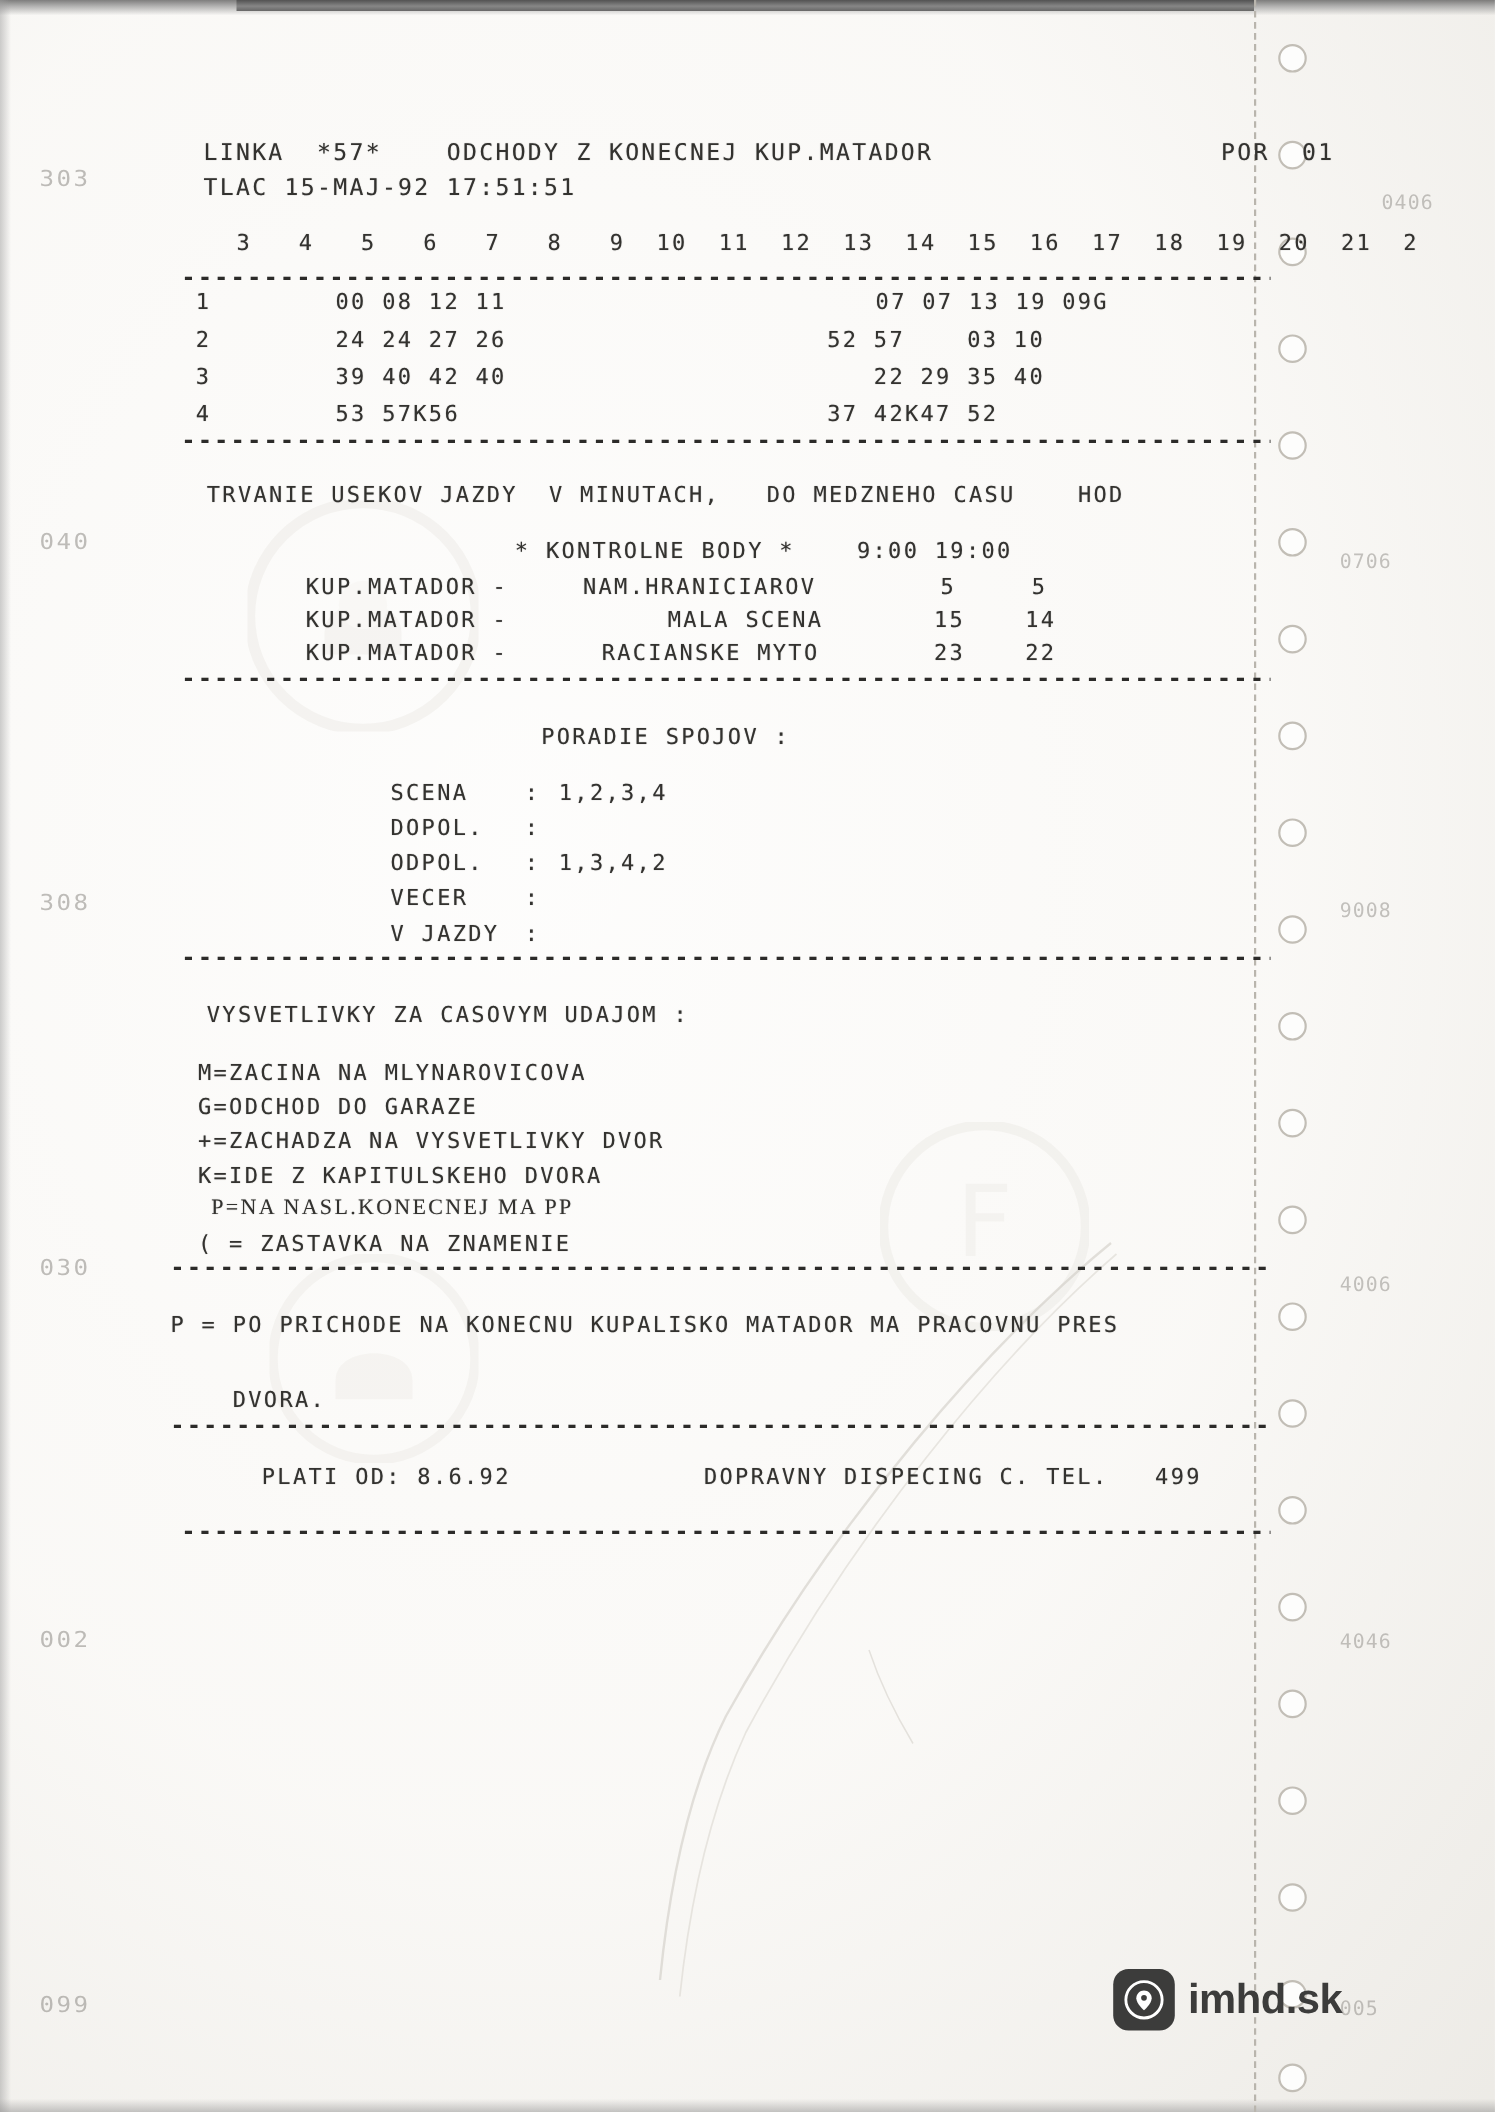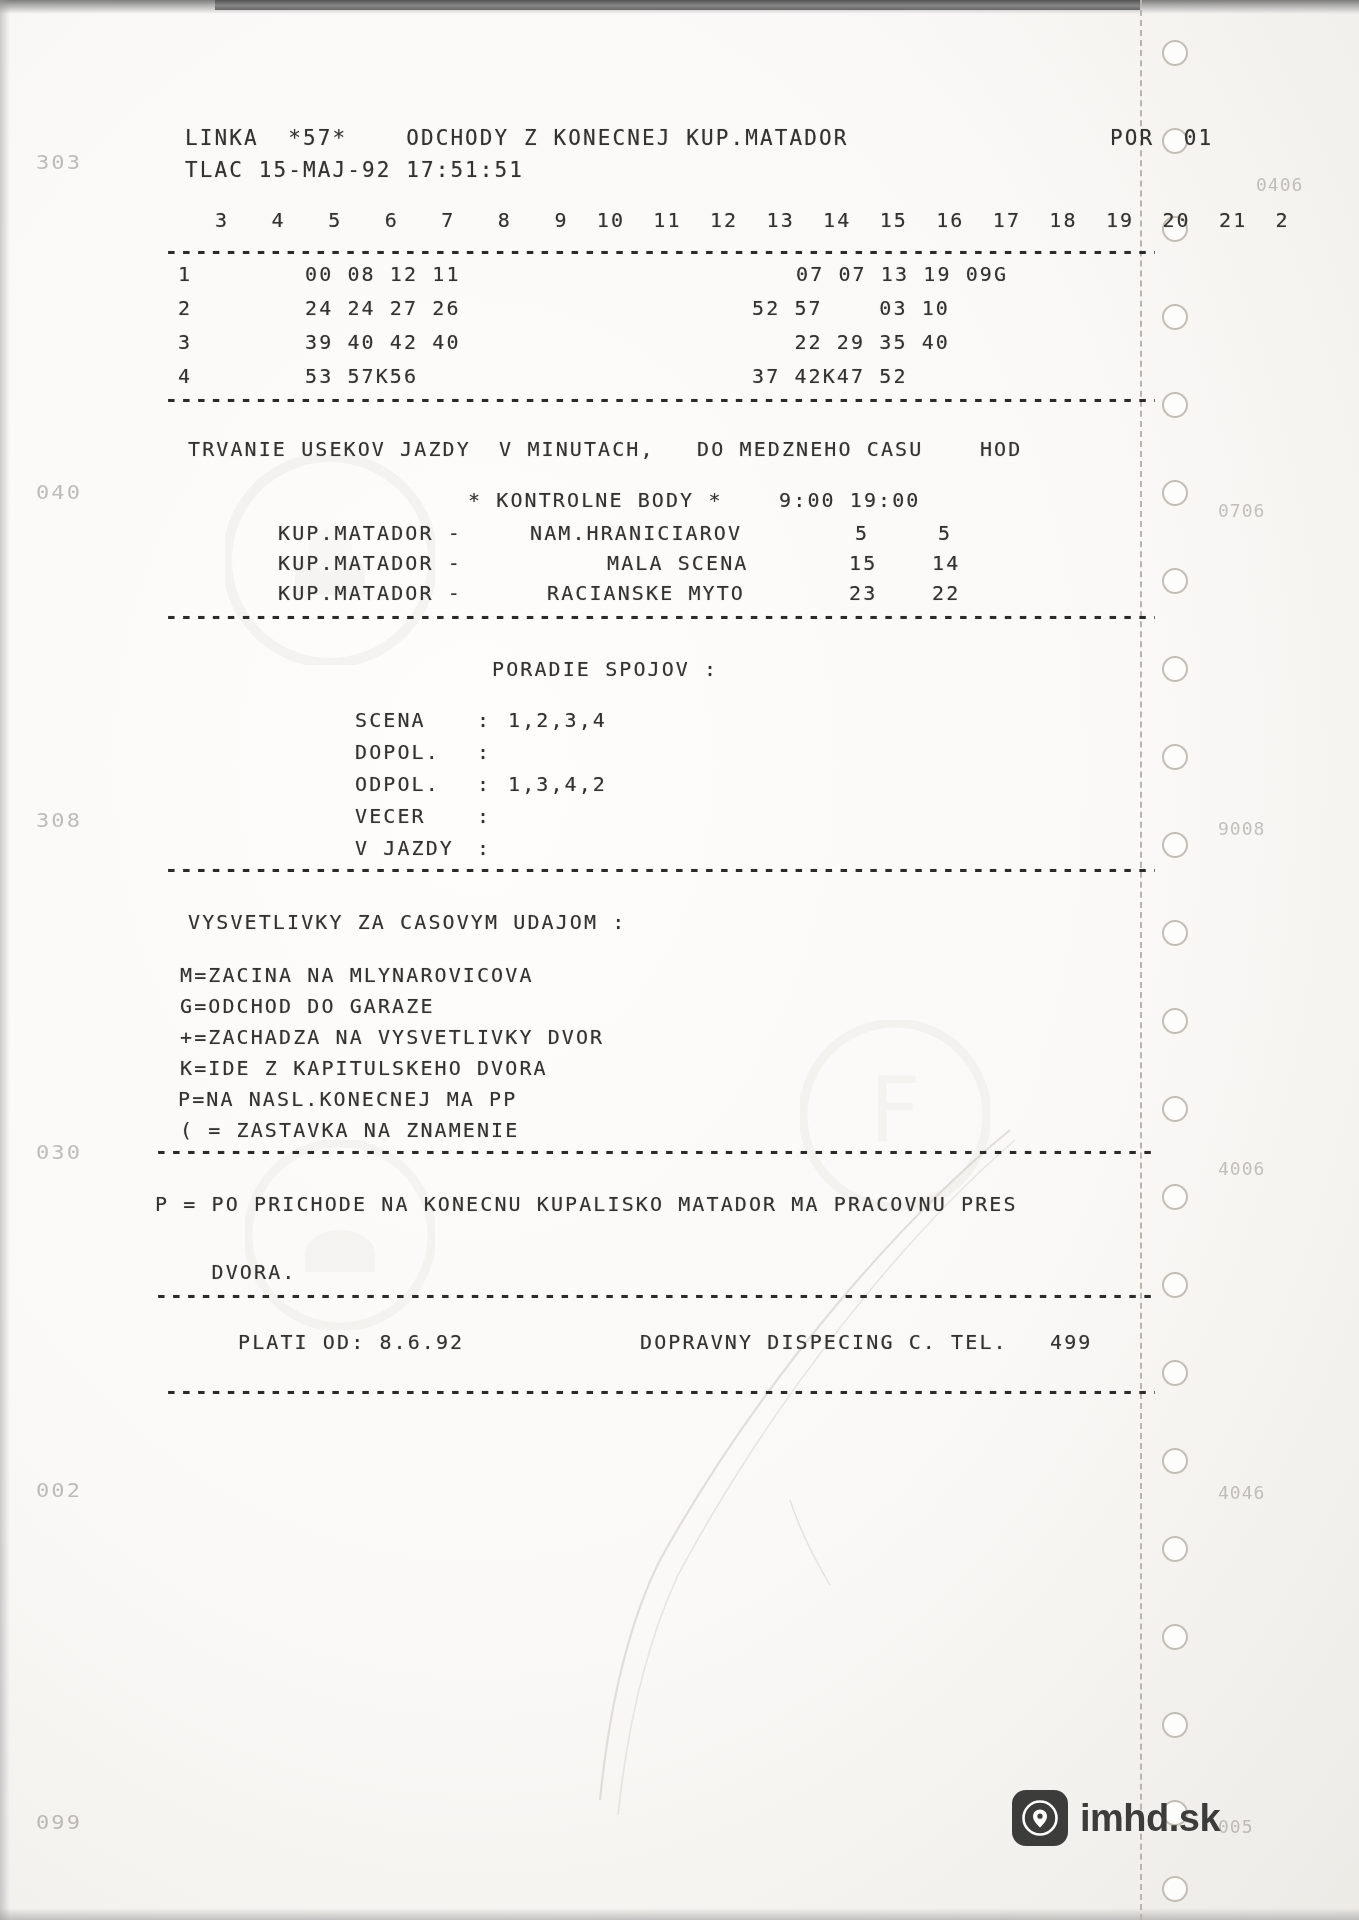--- a/index.html
+++ b/index.html
@@ -301,21 +301,21 @@
     <div class="t" style="left:508px; top:836px;"></div>
 
     <div class="dashline" style="left:165px; top:858px; width:990px;">----------------------------------------------------------------------</div>
 
     <div class="t" style="left:188px; top:910px;">VYSVETLIVKY ZA CASOVYM UDAJOM :</div>
 
     <div class="t" style="left:180px; top:963px;">M=ZACINA NA MLYNAROVICOVA</div>
     <div class="t" style="left:180px; top:994px;">G=ODCHOD DO GARAZE</div>
     <div class="t" style="left:180px; top:1025px;">+=ZACHADZA NA VYSVETLIVKY DVOR</div>
     <div class="t" style="left:180px; top:1056px;">K=IDE Z KAPITULSKEHO DVORA</div>
-    <div class="t" style="left:178px; top:1087px;">P=NA NASL.KONECNEJ MA PP</div>
+    <div class="t" style="left:192px; top:1087px;font-family:Liberation Serif, serif;">P=NA NASL.KONECNEJ MA PP</div>
     <div class="t" style="left:180px; top:1118px;">( = ZASTAVKA NA ZNAMENIE</div>
 
     <div class="dashline" style="left:155px; top:1140px; width:1000px;">----------------------------------------------------------------------</div>
 
     <div class="t" style="left:155px; top:1192px;">P = PO PRICHODE NA KONECNU KUPALISKO MATADOR MA PRACOVNU PRES</div>
     <div class="t" style="left:155px; top:1260px;">    DVORA.</div>
 
     <div class="dashline" style="left:155px; top:1284px; width:1000px;">----------------------------------------------------------------------</div>
 
     <div class="t" style="left:238px; top:1330px;">PLATI OD: 8.6.92</div>

